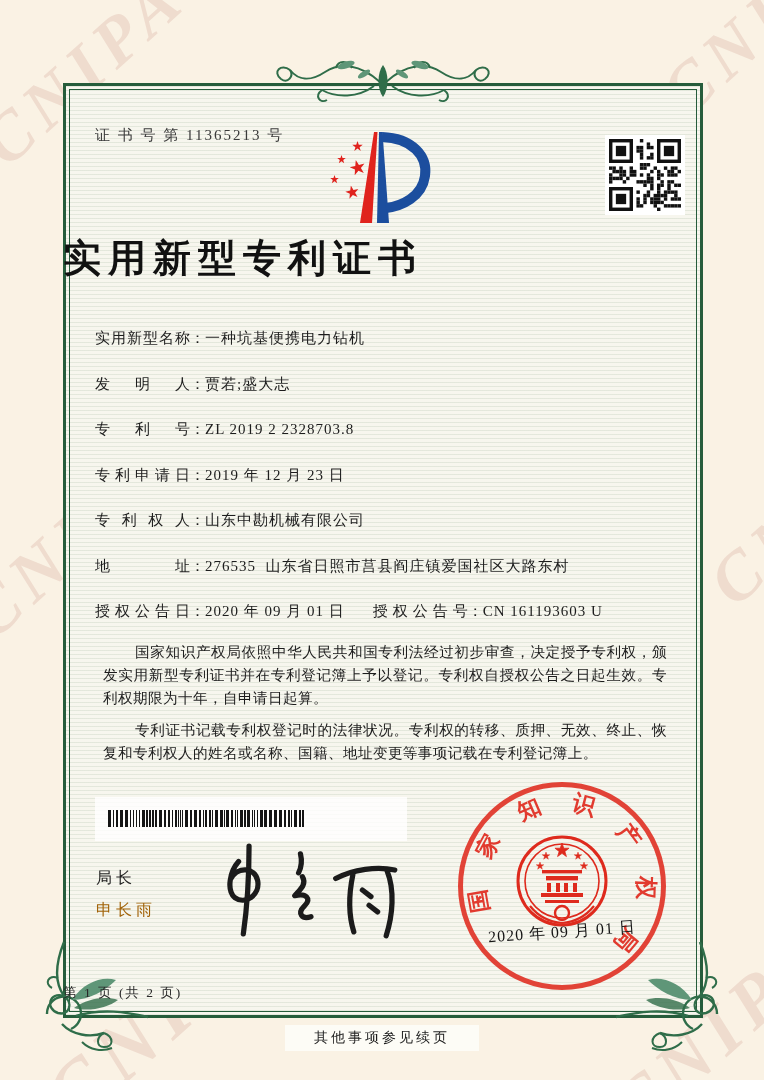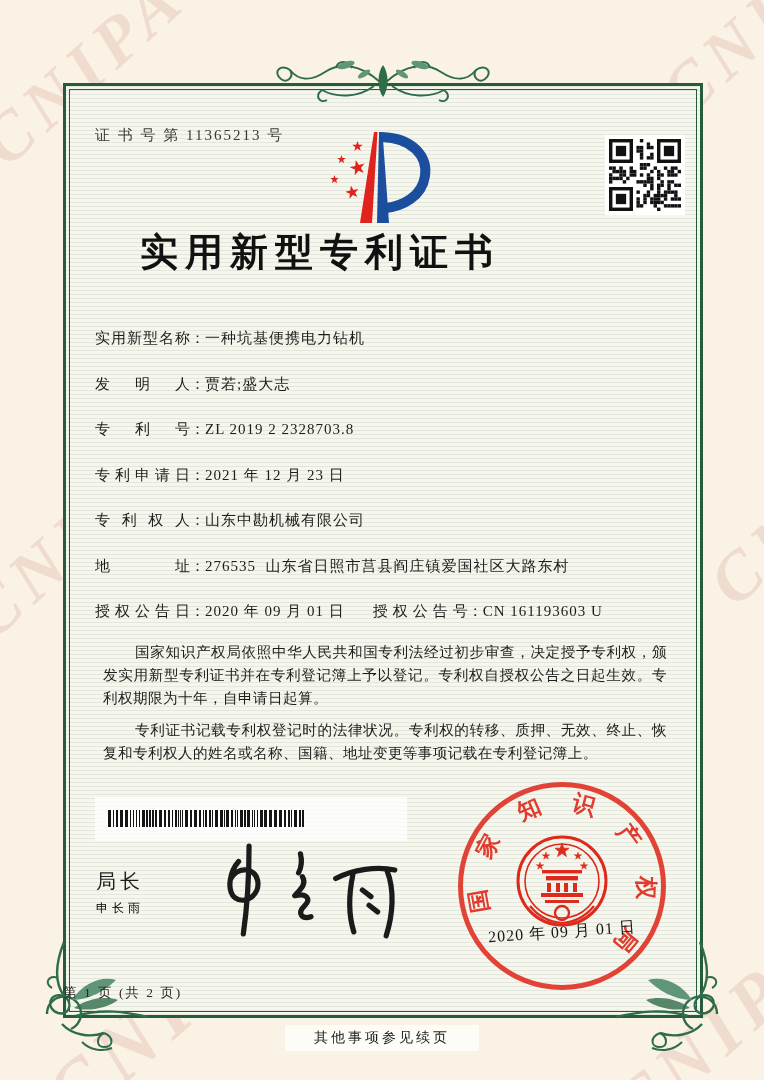--- a/index.html
+++ b/index.html
@@ -11,37 +11,37 @@
       pointer-events:none;}
   
   .frame{position:absolute;left:63px;top:83px;width:634px;height:929px;border:3px solid var(--green);
          box-sizing:content-box;
          background:repeating-linear-gradient(180deg, rgba(118,148,116,.15) 0 1px, rgba(0,0,0,0) 1px 4px),#f7f6ee;}
   .frame::before{content:"";position:absolute;inset:3px;border:1px solid var(--green);}
   .orn{position:absolute;pointer-events:none;}
   .cert-no{position:absolute;left:95px;top:126px;font-size:15px;letter-spacing:2px;color:#3a3a3a;white-space:pre;}
   .logo{position:absolute;left:326px;top:129px;width:116px;height:102px;}
   .qr{position:absolute;left:605px;top:135px;width:80px;height:80px;background:#fff;padding:4px;box-sizing:border-box;}
-  .title{position:absolute;left:63px;top:227px;width:514px;text-align:center;font-size:38px;
+  .title{position:absolute;left:63px;top:233px;width:514px;text-align:left;font-size:38px;
          font-weight:bold;letter-spacing:7px;color:#111;}
   .fields{position:absolute;left:95px;top:329px;font-size:15px;color:#1d1d1d;}
   .frow{display:flex;align-items:baseline;margin-bottom:26.5px;white-space:pre;}
   .jlabel{display:inline-flex;justify-content:space-between;width:95px;}
   .jlabel b{font-weight:inherit;}
   .fv{letter-spacing:1px;white-space:pre;text-align:center;}
   .grant2{margin-left:28px;}
   .paras{position:absolute;left:95px;top:633px;width:580px;font-size:14.6px;line-height:23.2px;
          letter-spacing:.4px;color:#1c1c1c;text-align:justify;}
   .paras p{margin:8px;text-indent:2.2em;}
   .barcode-strip{position:absolute;left:95px;top:797px;width:312px;height:44px;background:rgba(255,255,255,.8);}
   .barcode{position:absolute;left:13px;top:13px;}
-  .dtitle{position:absolute;left:96px;top:868px;font-size:20px;letter-spacing:4px;
+  .dtitle{position:absolute;left:96px;top:868px;font-size:16px;letter-spacing:4px;
           font-family:"Liberation Sans","DejaVu Sans",sans-serif;color:#1d1d1d;}
-  .dname{position:absolute;left:96px;top:900px;font-size:12px;letter-spacing:4px;
-         font-family:"Liberation Sans","DejaVu Sans",sans-serif;color:#000000;}
+  .dname{position:absolute;left:96px;top:900px;font-size:16px;letter-spacing:4px;
+         font-family:"Liberation Sans","DejaVu Sans",sans-serif;color:#a16207;}
   .sig{position:absolute;left:210px;top:838px;}
   .seal{position:absolute;left:458px;top:782px;width:208px;height:208px;z-index:5;}
   .seal-ring{position:absolute;inset:0;border:5px solid rgba(223,42,30,.88);border-radius:50%;}
   .seal-char{position:absolute;font-size:23px;font-weight:bold;color:rgba(223,42,30,.92);line-height:1;}
   .seal-date{position:absolute;left:50%;top:140px;transform:translateX(-50%) rotate(-4deg);
              font-size:16px;letter-spacing:1px;color:#151515;white-space:pre;}
   .pagenum{position:absolute;left:63px;top:984px;width:634px;font-size:13.5px;
            letter-spacing:2px;color:#2a2a2a;}
   .footnote{position:absolute;left:50%;top:1025px;transform:translateX(-50%);background:#fdfcf6;
             padding:4px 29px;font-size:14px;letter-spacing:3px;color:#1d1d1d;white-space:nowrap;}
@@ -263,21 +263,21 @@
     <div class="frow">
       <span class="jlabel"><b>实</b><b>用</b><b>新</b><b>型</b><b>名</b><b>称</b></span><span>：</span><span class="fv">一种坑基便携电力钻机</span>
     </div>
     <div class="frow">
       <span class="jlabel"><b>发</b><b>明</b><b>人</b></span><span>：</span><span class="fv">贾若;盛大志</span>
     </div>
     <div class="frow">
       <span class="jlabel"><b>专</b><b>利</b><b>号</b></span><span>：</span><span class="fv">ZL 2019 2 2328703.8</span>
     </div>
     <div class="frow">
-      <span class="jlabel"><b>专</b><b>利</b><b>申</b><b>请</b><b>日</b></span><span>：</span><span class="fv">2021 年 12 月 23 日</span>
+      <span class="jlabel"><b>专</b><b>利</b><b>申</b><b>请</b><b>日</b></span><span>：</span><span class="fv">2019 年 12 月 23 日</span>
     </div>
     <div class="frow">
       <span class="jlabel"><b>专</b><b>利</b><b>权</b><b>人</b></span><span>：</span><span class="fv">山东中勘机械有限公司</span>
     </div>
     <div class="frow">
       <span class="jlabel"><b>地</b><b>址</b></span><span>：</span><span class="fv">276535  山东省日照市莒县阎庄镇爱国社区大路东村</span>
     </div>
     <div class="frow">
       <span class="jlabel"><b>授</b><b>权</b><b>公</b><b>告</b><b>日</b></span><span>：</span><span class="fv">2020 年 09 月 01 日</span>
       <span class="jlabel grant2"><b>授</b><b>权</b><b>公</b><b>告</b><b>号</b></span><span>：</span><span class="fv">CN 161193603 U</span>

